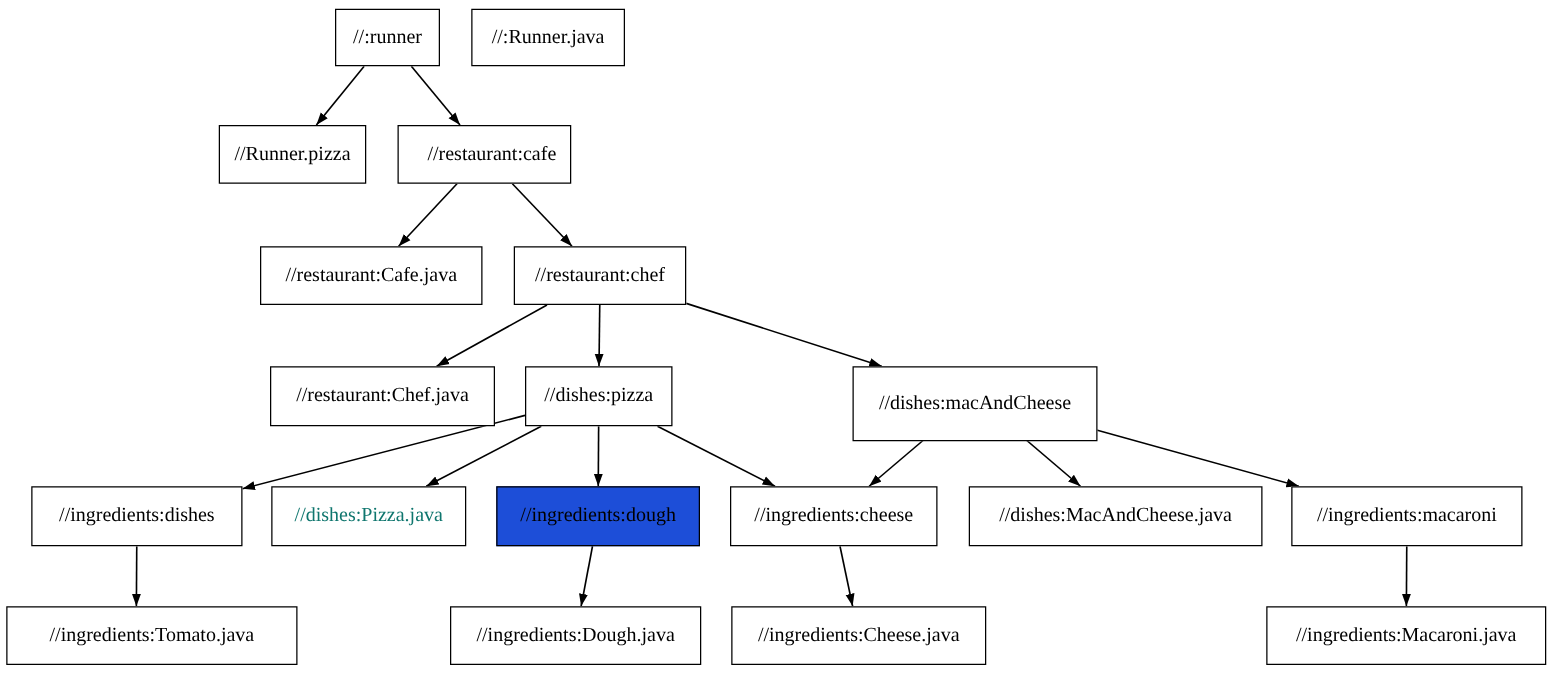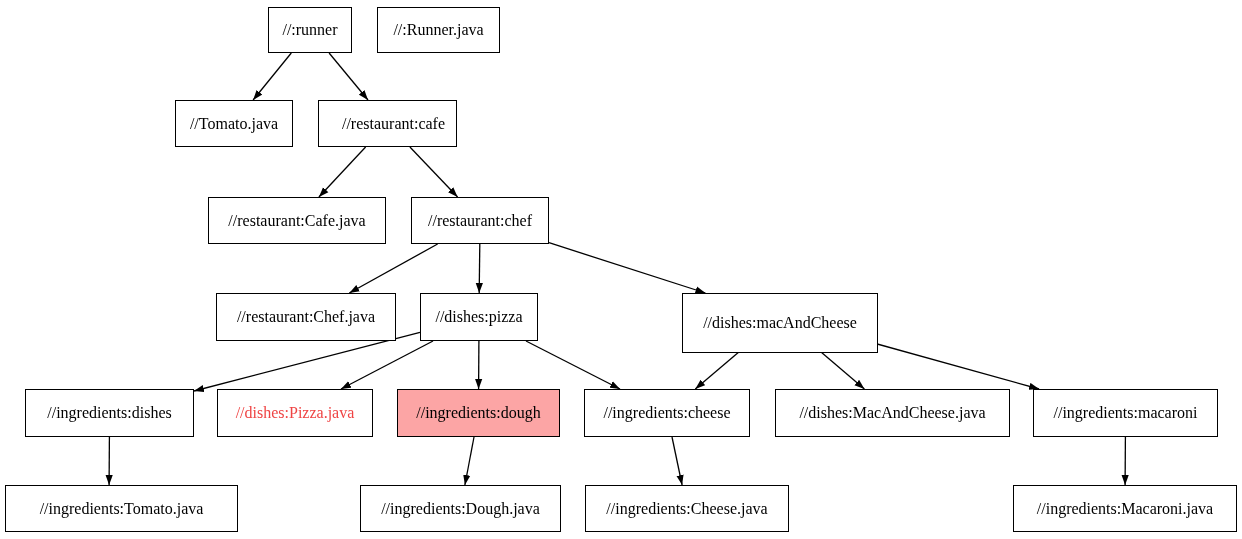--- a/index.html
+++ b/index.html
@@ -68,21 +68,21 @@
       </g>
   </svg>
   <div id="node-layer">
       <div class="node" style="left: 268px; top: 7px; width: 84px; height: 46px; background: rgb(255, 255, 255); border-color: rgb(0, 0, 0);">
         <span style="color: rgb(0, 0, 0);">//:runner</span>
       </div>
       <div class="node" style="left: 377px; top: 7px; width: 123px; height: 46px; background: rgb(255, 255, 255); border-color: rgb(0, 0, 0);">
         <span style="color: rgb(0, 0, 0);">//:Runner.java</span>
       </div>
       <div class="node" style="left: 175px; top: 100px; width: 118px; height: 47px; background: rgb(255, 255, 255); border-color: rgb(0, 0, 0);">
-        <span style="color: rgb(0, 0, 0);">//Tomato.java</span>
+        <span style="color: rgb(0, 0, 0);">//Runner.pizza</span>
       </div>
       <div class="node" style="left: 318px; top: 100px; width: 139px; height: 47px; background: rgb(255, 255, 255); border-color: rgb(0, 0, 0); padding-left: 12px;">
         <span style="color: rgb(0, 0, 0);">//restaurant:cafe</span>
       </div>
       <div class="node" style="left: 208px; top: 197px; width: 178px; height: 47px; background: rgb(255, 255, 255); border-color: rgb(0, 0, 0);">
         <span style="color: rgb(0, 0, 0);">//restaurant:Cafe.java</span>
       </div>
       <div class="node" style="left: 411px; top: 197px; width: 138px; height: 47px; background: rgb(255, 255, 255); border-color: rgb(0, 0, 0);">
         <span style="color: rgb(0, 0, 0);">//restaurant:chef</span>
       </div>
@@ -92,23 +92,23 @@
       <div class="node" style="left: 420px; top: 293px; width: 118px; height: 48px; background: rgb(255, 255, 255); border-color: rgb(0, 0, 0);">
         <span style="color: rgb(0, 0, 0);">//dishes:pizza</span>
       </div>
       <div class="node" style="left: 682px; top: 293px; width: 196px; height: 60px; background: rgb(255, 255, 255); border-color: rgb(0, 0, 0);">
         <span style="color: rgb(0, 0, 0);">//dishes:macAndCheese</span>
       </div>
       <div class="node" style="left: 25px; top: 389px; width: 169px; height: 48px; background: rgb(255, 255, 255); border-color: rgb(0, 0, 0);">
         <span style="color: rgb(0, 0, 0);">//ingredients:dishes</span>
       </div>
       <div class="node" style="left: 217px; top: 389px; width: 156px; height: 48px; background: rgb(255, 255, 255); border-color: rgb(0, 0, 0);">
-        <span style="color: #ef4444;">//dishes:Pizza.java</span>
+        <span style="color: #0f766e;">//dishes:Pizza.java</span>
       </div>
-      <div class="node" style="left: 397px; top: 389px; width: 163px; height: 48px; background: #fca5a5; border-color: rgb(0, 0, 0);">
+      <div class="node" style="left: 397px; top: 389px; width: 163px; height: 48px; background: #1d4ed8; border-color: rgb(0, 0, 0);">
         <span style="color: rgb(0, 0, 0);">//ingredients:dough</span>
       </div>
       <div class="node" style="left: 584px; top: 389px; width: 166px; height: 48px; background: rgb(255, 255, 255); border-color: rgb(0, 0, 0);">
         <span style="color: rgb(0, 0, 0);">//ingredients:cheese</span>
       </div>
       <div class="node" style="left: 775px; top: 389px; width: 235px; height: 48px; background: rgb(255, 255, 255); border-color: rgb(0, 0, 0);">
         <span style="color: rgb(0, 0, 0);">//dishes:MacAndCheese.java</span>
       </div>
       <div class="node" style="left: 1033px; top: 389px; width: 185px; height: 48px; background: rgb(255, 255, 255); border-color: rgb(0, 0, 0);">
         <span style="color: rgb(0, 0, 0);">//ingredients:macaroni</span>

